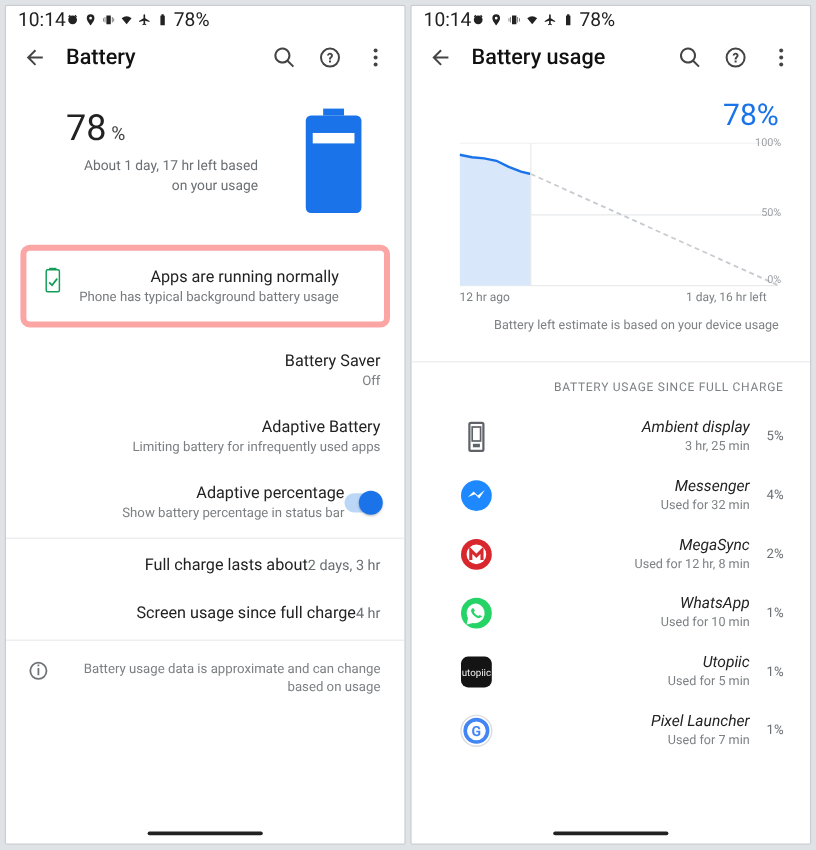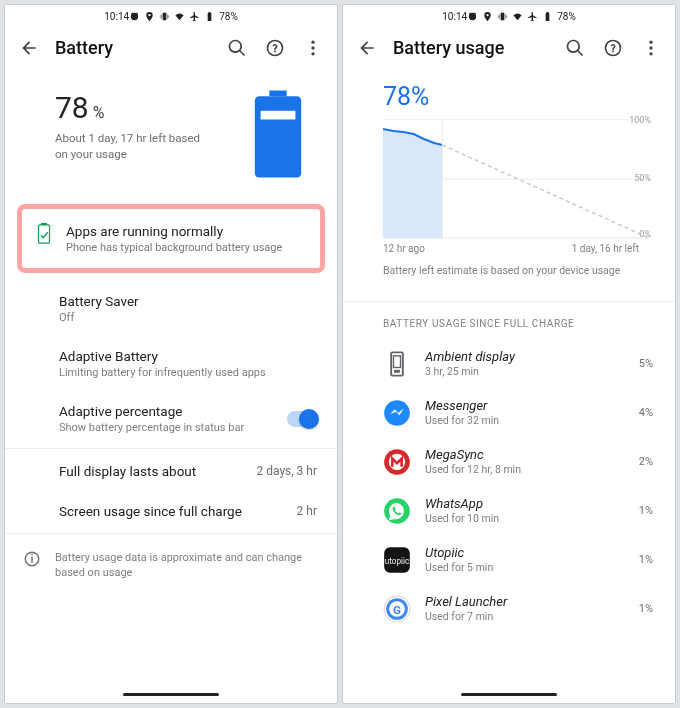--- a/index.html
+++ b/index.html
@@ -2,32 +2,32 @@
 <html><head>
 <meta charset="utf-8">
 <style>
   * { box-sizing: border-box; margin: 0; padding: 0; font-family: Roboto, -apple-system, "Segoe UI", sans-serif; }
   html, body { width: 680px; height: 708px; background:#dfe3e6; overflow:hidden; }
   .wrap { display:flex; gap:0; width:680px; height:708px; padding:4px; }
   .phone { flex:1; background:#fff; border:1px solid #c9cdd1; border-radius:2px; overflow:hidden; display:flex; flex-direction:column; position:relative; }
   .phone + .phone { margin-left:4px; }
 
   
-  .status { height:22px; display:flex; align-items:center; justify-content:center; padding:0 10px; font-size:10px; color:#222; }
+  .status { height:22px; display:flex; align-items:center; justify-content:flex-start; padding:0 10px; font-size:16px; color:#222; }
   .status .right { display:flex; align-items:center; gap:4px; }
   .status svg { width:11px; height:11px; fill:#222; }
 
   
   .appbar { display:flex; align-items:center; padding:10px 14px 14px; gap:16px; }
   .appbar .title { font-size:18px; font-weight:500; color:#111; flex:1; }
   .appbar .icons { display:flex; gap:18px; align-items:center; }
   .iconbtn { width:20px; height:20px; display:flex; align-items:center; justify-content:center; cursor:pointer; }
   .iconbtn svg { width:20px; height:20px; fill:#444; }
 
-  .content { flex:1; overflow-y:auto; }
+  .content { flex:1; overflow-y:auto;text-align:right; }
 
   
   .hero { display:flex; padding:18px 22px 16px 50px; align-items:flex-start; }
   .hero .txt { flex:1; }
   .hero .pctline { display:flex; align-items:baseline; gap:4px; }
   .hero .pct { font-size:30px; font-weight:400; color:#222; }
   .hero .psym { font-size:16px; color:#444; }
   .hero .est { font-size:11.5px; color:#6a6f73; margin-top:6px; line-height:1.35; max-width:160px; }
   .battery-ill { width:58px; height:88px; margin-right:8px; }
 
@@ -173,29 +173,29 @@
           <div class="t">Adaptive percentage</div>
           <div class="s">Show battery percentage in status bar</div>
         </div>
         <div class="switch"></div>
       </div>
 
       <div class="sep"></div>
 
       <div class="pref">
         <div class="ptxt">
-            <div class="t">Full display lasts about</div>
+            <div class="t">Full charge lasts about</div>
           </div>
         <div class="val">2 days, 3 hr</div>
       </div>
       <div class="pref">
         <div class="ptxt">
             <div class="t">Screen usage since full charge</div>
           </div>
-        <div class="val">2 hr</div>
+        <div class="val">4 hr</div>
       </div>
 
       <div class="sep"></div>
 
       <div class="footnote">
         <svg viewBox="0 0 24 24">
             <path d="M12 2a10 10 0 1 0 10 10A10 10 0 0 0 12 2zm0 18a8 8 0 1 1 8-8 8 8 0 0 1-8 8zm-1-11h2v8h-2zm0-4h2v2h-2z"></path>
           </svg>
         <span>Battery usage data is approximate and can change based on usage</span>
       </div>

